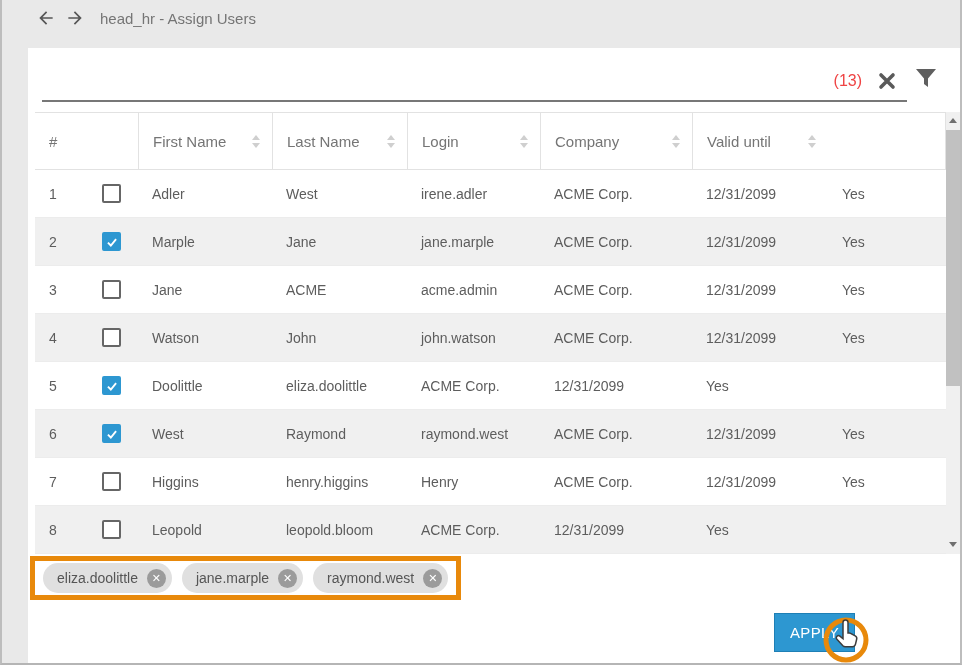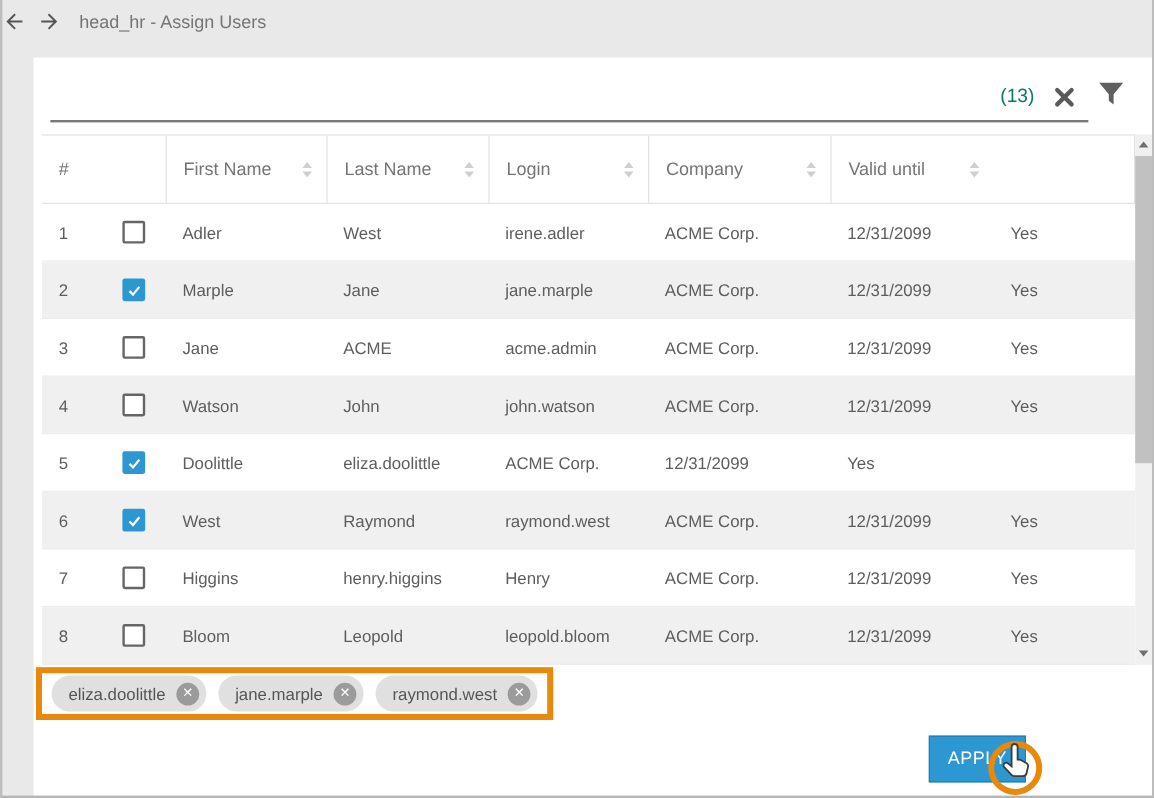--- a/index.html
+++ b/index.html
@@ -1,29 +1,29 @@
 <!DOCTYPE html>
 <html style="--accent: #2d97d1; --orange: #e8890b; --chipbg: #e0e0e0;"><head>
 <meta charset="utf-8">
 <style>
   html,body{margin:0;padding:0;background:#d7d7d7;}
   .window{position:relative;width:962px;height:665px;background:#e9e9e9;overflow:hidden;
     font-family:"Liberation Sans",sans-serif;border-left:2px solid #bdbdbd;border-right:2px solid #bdbdbd;
     border-bottom:2px solid #b5b5b5;box-sizing:border-box;}
   
-  .topbar{position:absolute;left:0;top:0;right:0;height:36px;display:flex;align-items:center;gap:9px;}
+  .topbar{position:absolute;left:0;top:0;right:0;height:36px;display:flex;align-items:center;gap:9px;padding-left:34px;}
   .nav-ic{width:20px;height:20px;fill:#565656;}
   .title{font-size:15px;color:#757575;margin-left:6px;}
   
   .panel{position:absolute;left:26px;top:48px;right:0;bottom:0;background:#fff;}
   
   .search-field{position:absolute;left:14px;top:14px;width:865px;height:40px;border-bottom:2px solid #777;
     display:flex;align-items:center;justify-content:flex-end;gap:15px;box-sizing:border-box;padding:0 10px 0 2px;}
   .search-input{flex:1;border:none;outline:none;background:transparent;font:15px "Liberation Sans",sans-serif;color:#444;height:30px;}
-  .count{color:#0f766e;font-size:16px;}
+  .count{color:#ef4444;font-size:16px;}
   .clear-btn{width:20px;height:20px;cursor:pointer;}
   .filter-btn{position:absolute;left:886px;top:18px;width:24px;height:24px;cursor:pointer;}
   
   .tablewrap{position:absolute;left:7px;top:64px;width:925px;height:442px;}
   .thead{display:grid;grid-template-columns:103px 134px 135px 133px 152px 136px 118px;height:58px;width:911px;
     border-top:1px solid #e2e2e2;border-bottom:1px solid #e2e2e2;border-right:1px solid #e2e2e2;box-sizing:border-box;}
   .hcell{display:flex;align-items:center;justify-content:space-between;padding:0 12px 0 14px;color:#757575;font-size:15px;border-left:1px solid #e2e2e2;}
   .hcell:first-child{border-left:none;}
   .sort{display:flex;flex-direction:column;gap:3px;align-items:center;}
   .su{width:0;height:0;border-left:4px solid transparent;border-right:4px solid transparent;border-bottom:5px solid #cfcfcf;}
@@ -220,21 +220,20 @@
             <div class="cell">Henry</div>
             <div class="cell">ACME Corp.</div>
             <div class="cell">12/31/2099</div>
             <div class="cell">Yes</div>
           </div>
           <div class="trow alt">
             <div class="cell cnum">
               <span class="rnum">8</span>
               <span class="cb"></span>
             </div>
-            <div class="cell">Bloom</div>
             <div class="cell">Leopold</div>
             <div class="cell">leopold.bloom</div>
             <div class="cell">ACME Corp.</div>
             <div class="cell">12/31/2099</div>
             <div class="cell">Yes</div>
           </div>
         </div>
       <div class="vscroll">
         <div class="sb-btn sb-up">
             <span class="tri-up"></span>

